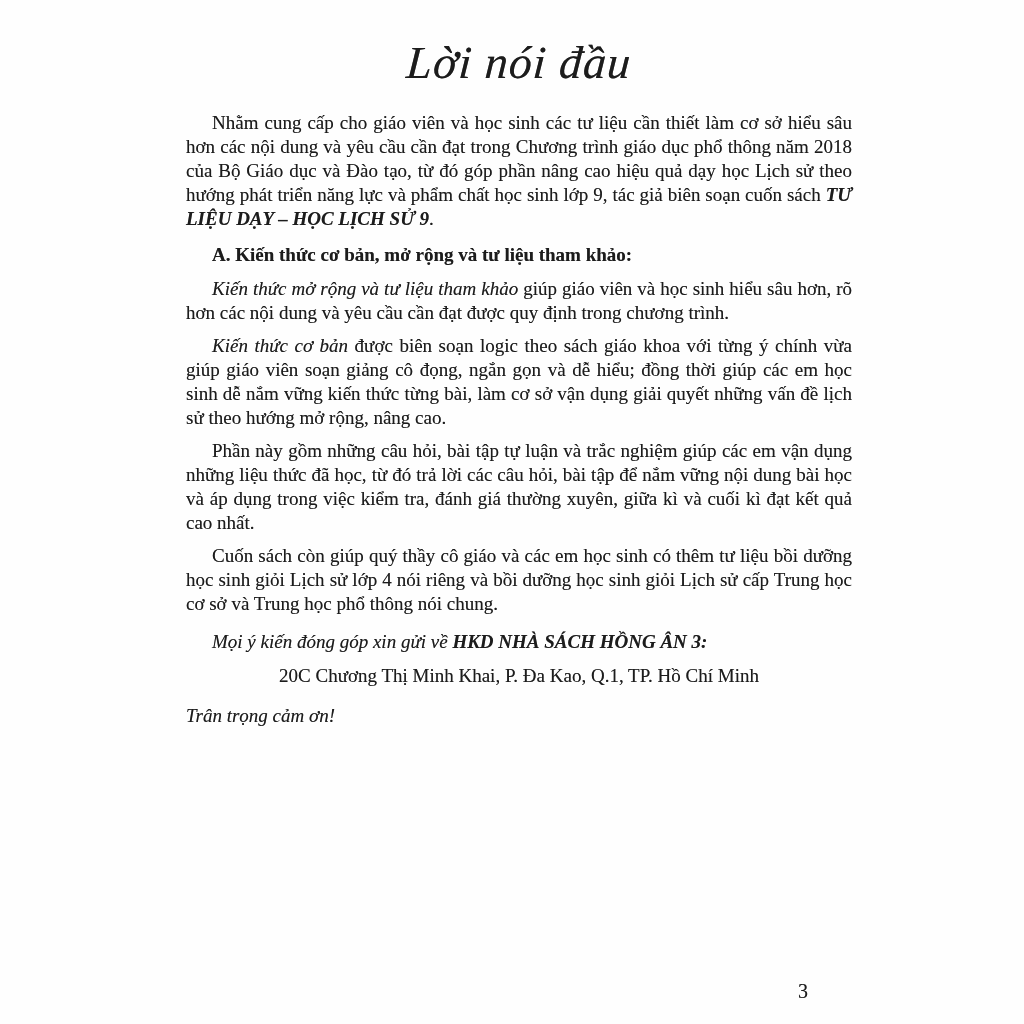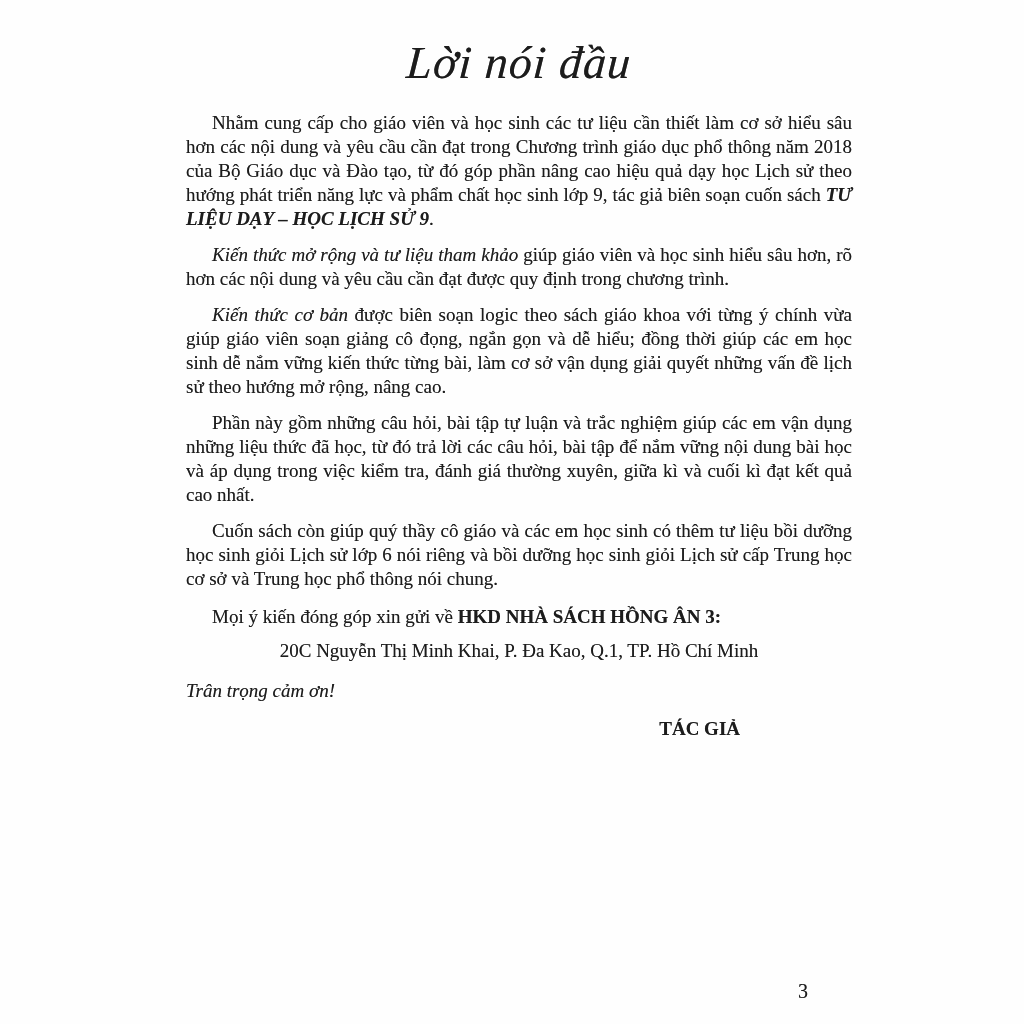--- a/index.html
+++ b/index.html
@@ -29,39 +29,39 @@
     text-align: center;
     margin: 0 0 22px 0;
     letter-spacing: 1px;
     transform: skewX(-4deg);
     text-shadow: 0 0 0.5px rgba(0,0,0,0.55);
   }
   .body-text p {
     font-size: 19px;
     line-height: 24px;
     text-align: justify;
-    margin: 12px 0 9px 0;
+    margin: 0 0 9px 0;
     text-shadow: 0 0 0.4px rgba(0,0,0,0.45);
   }
   .body-text p.indent { text-indent: 26px; }
   .heading {
     font-weight: bold;
     text-indent: 26px;
     text-align: left !important;
     margin: 12px 0 10px 0 !important;
   }
   .bold { font-weight: bold; }
   .italic { font-style: italic; }
   .bold-italic { font-weight: bold; font-style: italic; }
   .centered {
     text-align: center !important;
     text-indent: 0 !important;
     margin-bottom: 4px !important;
   }
-  .contact-intro { margin-top: 14px !important; }
+  .contact-intro { margin-top: 14px !important; font-style: italic; }
   .address-line { margin-top: 10px !important; }
   .thanks-line {
     font-style: italic;
     margin-top: 16px !important;
     text-align: center;
   }
   .author-line {
     font-weight: bold;
     text-align: right !important;
     padding-right: 112px;
@@ -81,37 +81,37 @@
 <div class="page">
   <div class="content">
 
     <h1 class="title">Lời nói đầu</h1>
 
     <div class="body-text">
 
       <p class="indent"><span>Nhằm cung cấp cho giáo viên và học sinh các tư liệu cần thiết làm cơ sở hiểu sâu hơn các nội dung và yêu cầu cần đạt trong Chương trình giáo dục phổ thông năm 2018 của Bộ Giáo dục và Đào tạo, từ đó góp phần nâng cao hiệu quả dạy học Lịch sử theo hướng phát triển năng lực và phẩm chất học sinh lớp 9, tác giả biên soạn cuốn sách </span><span class="bold-italic">TƯ LIỆU DẠY – HỌC LỊCH SỬ 9</span><span>.</span></p>
 
 
+      <p class="heading">A. Kiến thức cơ bản, mở rộng và tư liệu tham khảo:</p>
 
       <p class="indent"><span class="italic">Kiến thức mở rộng và tư liệu tham khảo</span><span> giúp giáo viên và học sinh hiểu sâu hơn, rõ hơn các nội dung và yêu cầu cần đạt được quy định trong chương trình.</span></p>
 
       <p class="indent"><span class="italic">Kiến thức cơ bản</span><span> được biên soạn logic theo sách giáo khoa với từng ý chính vừa giúp giáo viên soạn giảng cô đọng, ngắn gọn và dễ hiểu; đồng thời giúp các em học sinh dễ nắm vững kiến thức từng bài, làm cơ sở vận dụng giải quyết những vấn đề lịch sử theo hướng mở rộng, nâng cao.</span></p>
 
 
       <p class="indent">Phần này gồm những câu hỏi, bài tập tự luận và trắc nghiệm giúp các em vận dụng những liệu thức đã học, từ đó trả lời các câu hỏi, bài tập để nắm vững nội dung bài học và áp dụng trong việc kiểm tra, đánh giá thường xuyên, giữa kì và cuối kì đạt kết quả cao nhất.</p>
 
-      <p class="indent">Cuốn sách còn giúp quý thầy cô giáo và các em học sinh có thêm tư liệu bồi dưỡng học sinh giỏi Lịch sử lớp 6 nói riêng và bồi dưỡng học sinh giỏi Lịch sử cấp Trung học cơ sở và Trung học phổ thông nói chung.</p>
+      <p class="indent">Cuốn sách còn giúp quý thầy cô giáo và các em học sinh có thêm tư liệu bồi dưỡng học sinh giỏi Lịch sử lớp 4 nói riêng và bồi dưỡng học sinh giỏi Lịch sử cấp Trung học cơ sở và Trung học phổ thông nói chung.</p>
 
 
       <p class="indent contact-intro"><span>Mọi ý kiến đóng góp xin gửi về </span><span class="bold">HKD NHÀ SÁCH HỒNG ÂN 3:</span></p>
 
-      <p class="centered address-line">20C Nguyễn Thị Minh Khai, P. Đa Kao, Q.1, TP. Hồ Chí Minh</p>
+      <p class="centered address-line">20C Chương Thị Minh Khai, P. Đa Kao, Q.1, TP. Hồ Chí Minh</p>
 
 
       <p class="thanks-line">Trân trọng cảm ơn!</p>
 
-      <p class="author-line">TÁC GIẢ</p>
 
     </div>
   </div>
 
   <div class="page-number">3</div>
 </div>
 
 </body></html>

